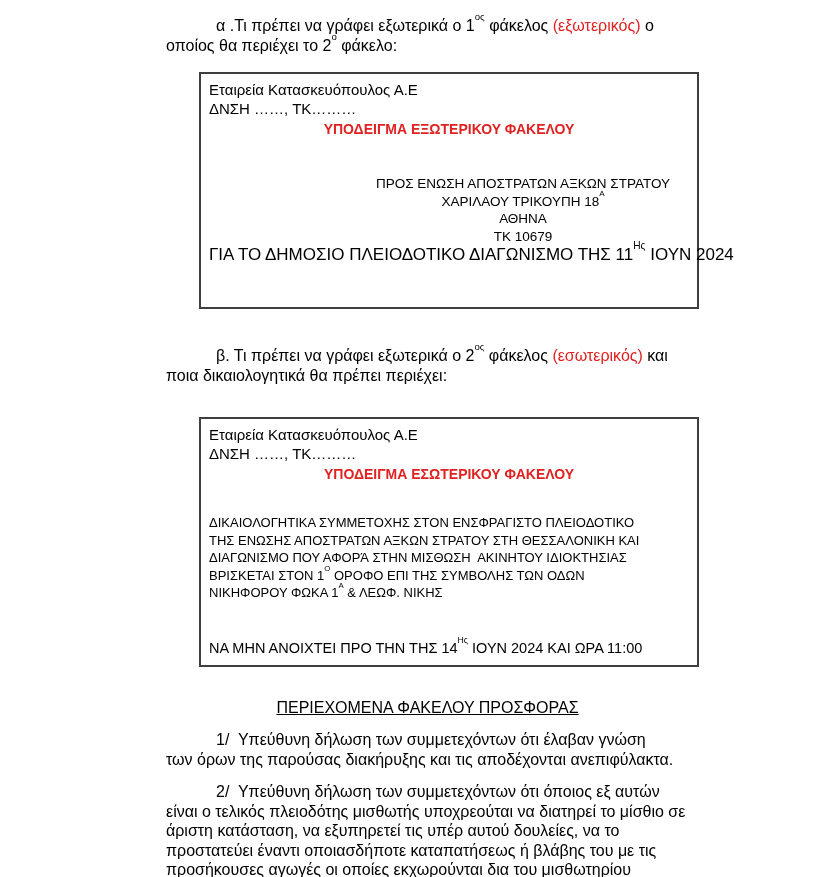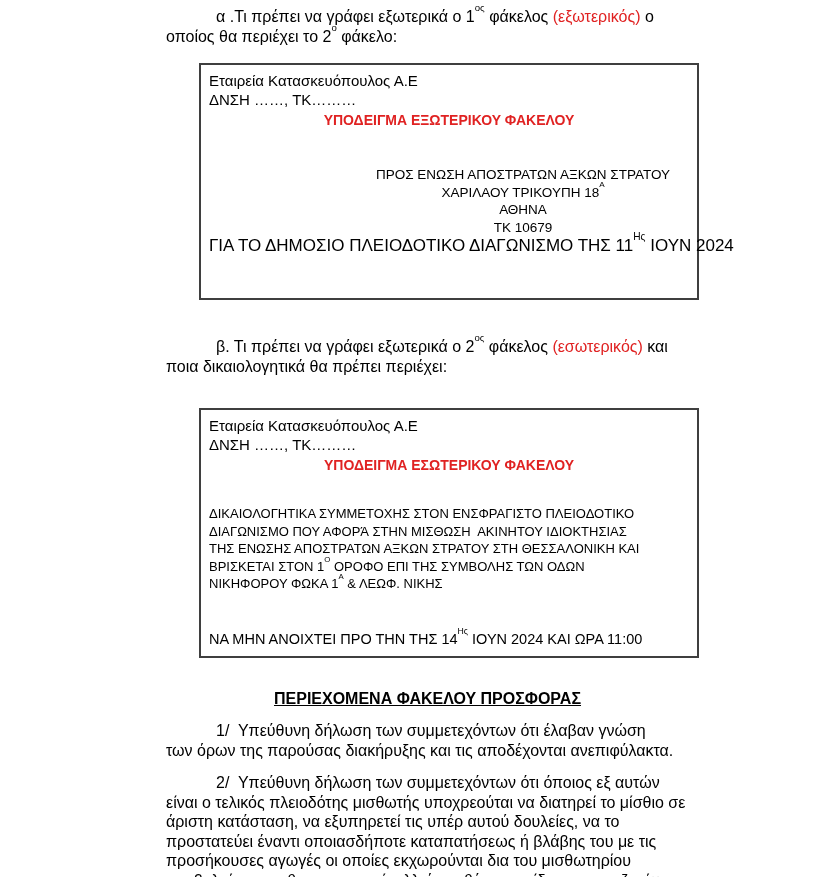--- a/index.html
+++ b/index.html
@@ -14,21 +14,21 @@
   }
   .doc { position: relative; width: 835px; height: 877px; }
 
   .para {
     width: 640px;
     margin: 0 0 0 166px;
     font-size: 16px;
     line-height: 19.5px;
     text-indent: 50px;
   }
-  .para-a { padding-top: 7px; }
+  .para-a { padding-top: 16px; }
   .para-b { margin-top: 37px; }
   .preline { white-space: pre-line; }
 
   .red { color: #e02222; }
 
   sup.s {
     font-size: 60%;
     line-height: 0;
     position: relative;
     top: -0.45em;
@@ -83,21 +83,21 @@
     font-size: 14.5px;
     line-height: 19px;
     white-space: nowrap;
   }
 
   .contents-heading {
     margin-top: 31px;
     padding-left: 20px;
     text-align: center;
     font-size: 16px;
-    font-weight: bold;
+    font-weight: normal;
     line-height: 19px;
   }
   .contents-heading span { text-decoration: underline; }
 
   .item { margin-top: 13px; }
 </style>
 </head>
 <body>
 
 <div class="doc">
@@ -130,22 +130,22 @@
   </p>
 
   <div class="envelope-box box-inner">
     <div class="sender">
       <div>Εταιρεία Κατασκευόπουλος Α.Ε</div>
       <div>ΔΝΣΗ ……, ΤΚ………</div>
     </div>
     <div class="env-title">ΥΠΟΔΕΙΓΜΑ ΕΣΩΤΕΡΙΚΟΥ ΦΑΚΕΛΟΥ</div>
     <div class="box-body">
       <div>ΔΙΚΑΙΟΛΟΓΗΤΙΚΑ ΣΥΜΜΕΤΟΧΗΣ ΣΤΟΝ ΕΝΣΦΡΑΓΙΣΤΟ ΠΛΕΙΟΔΟΤΙΚΟ</div>
+      <div>ΤΗΣ ΕΝΩΣΗΣ ΑΠΟΣΤΡΑΤΩΝ ΑΞΚΩΝ ΣΤΡΑΤΟΥ ΣΤΗ ΘΕΣΣΑΛΟΝΙΚΗ ΚΑΙ</div>
       <div>ΔΙΑΓΩΝΙΣΜΟ ΠΟΥ ΑΦΟΡΆ ΣΤΗΝ ΜΙΣΘΩΣΗ&nbsp; ΑΚΙΝΗΤΟΥ ΙΔΙΟΚΤΗΣΙΑΣ</div>
-      <div>ΤΗΣ ΕΝΩΣΗΣ ΑΠΟΣΤΡΑΤΩΝ ΑΞΚΩΝ ΣΤΡΑΤΟΥ ΣΤΗ ΘΕΣΣΑΛΟΝΙΚΗ ΚΑΙ</div>
       <div><span>ΒΡΙΣΚΕΤΑΙ ΣΤΟΝ 1</span><sup class="s">Ο</sup><span> ΟΡΟΦΟ ΕΠΙ ΤΗΣ ΣΥΜΒΟΛΗΣ ΤΩΝ ΟΔΩΝ</span></div>
       <div><span>ΝΙΚΗΦΟΡΟΥ ΦΩΚΑ 1</span><sup class="s">Α</sup><span> &amp; ΛΕΩΦ. ΝΙΚΗΣ</span></div>
     </div>
     <div class="warning">
       <span>ΝΑ ΜΗΝ ΑΝΟΙΧΤΕΙ ΠΡΟ ΤΗΝ ΤΗΣ 14</span><sup class="s">Ης</sup><span> ΙΟΥΝ 2024 ΚΑΙ ΩΡΑ 11:00</span>
     </div>
   </div>
 
   <div class="contents-heading">
     <span>ΠΕΡΙΕΧΟΜΕΝΑ ΦΑΚΕΛΟΥ ΠΡΟΣΦΟΡΑΣ</span>

